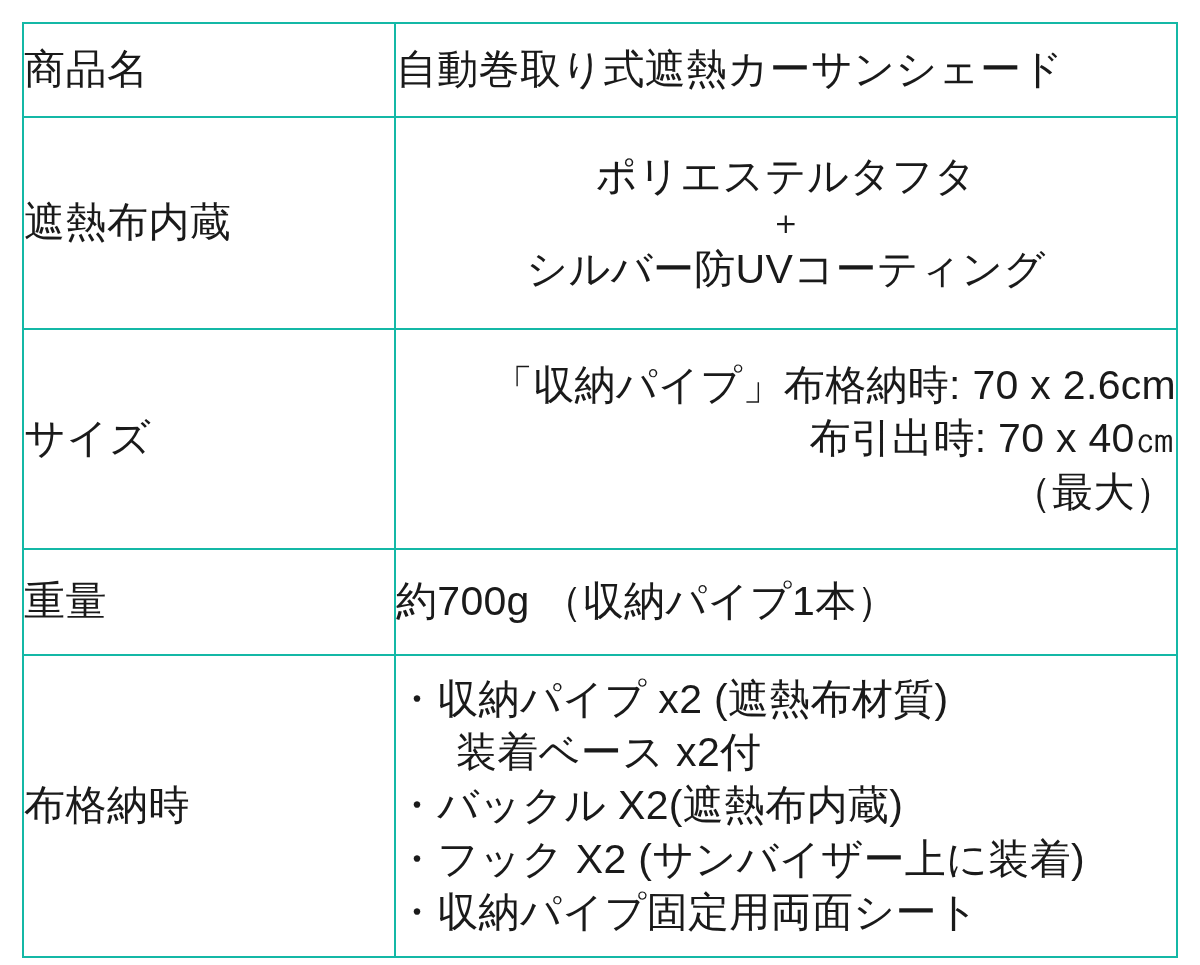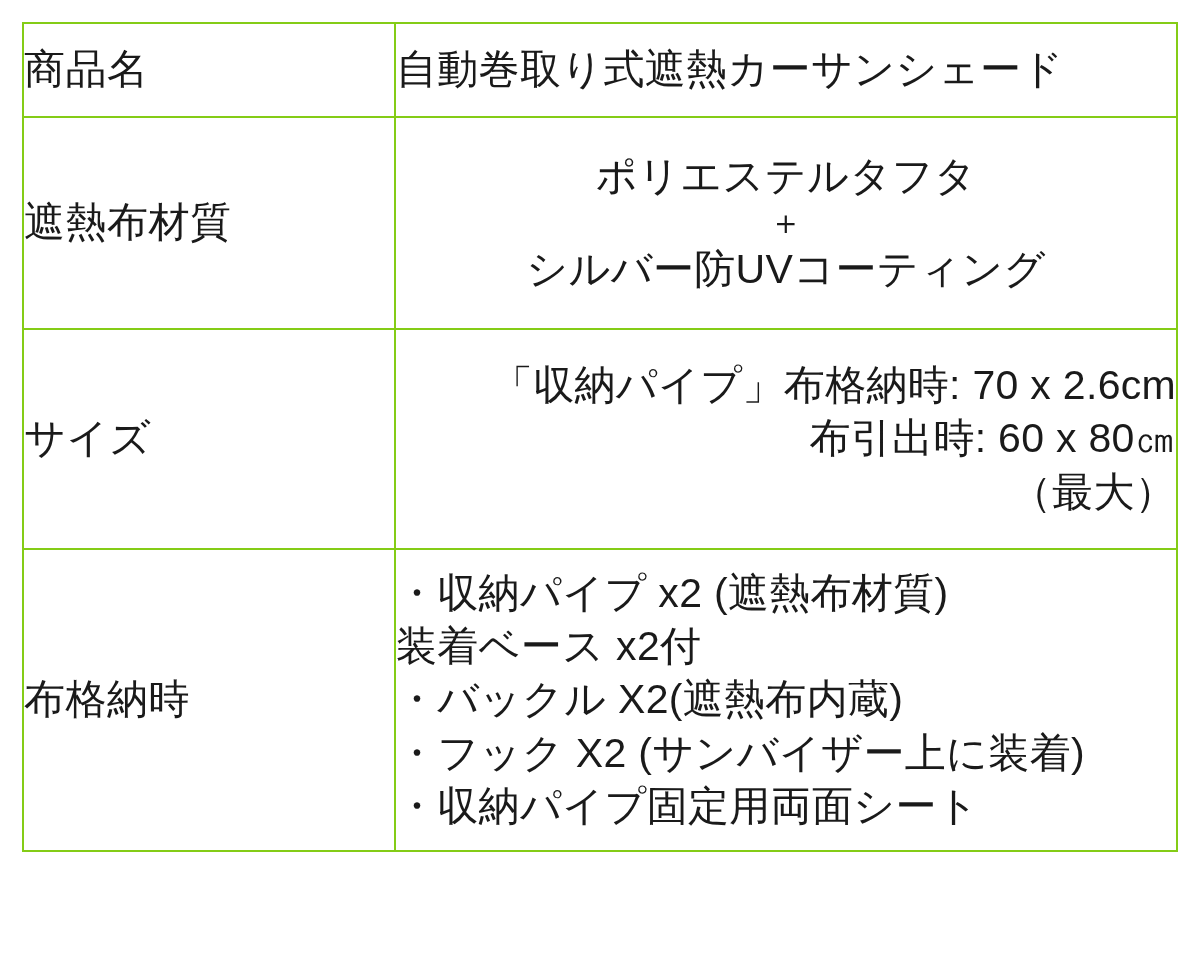--- a/index.html
+++ b/index.html
@@ -22,21 +22,21 @@
     padding: 22px 22px 0 22px;
   }
 
   table.spec-table {
     border-collapse: collapse;
     width: 1156px;
     table-layout: fixed;
   }
 
   table.spec-table td {
-    border: 2px solid #84cc16;
+    border: 2px solid #14b8a6;
     padding: 0;
     vertical-align: middle;
   }
 
   td.label-cell {
     width: 370px;
     padding: 14px 0 14px 34px;
     font-size: 41px;
     line-height: 1.25;
     white-space: nowrap;
@@ -91,20 +91,21 @@
 
   .v-contents {
     text-align: left;
     font-size: 38px;
     line-height: 1.42;
     padding-left: 16px;
     padding-top: 16px;
     padding-bottom: 18px;
   }
   .v-contents .indent-line {
+    padding-left: 60px;
   }
 
   .row-product td { height: 92px; }
   .row-material td { height: 210px; }
   .row-size td { height: 218px; }
   .row-weight td { height: 104px; }
   .row-contents td { height: 300px; }
 
   .cell-line {
     display: block;
@@ -119,37 +120,43 @@
     <tbody>
 
       <tr class="row-product">
         <td class="label-cell">商品名</td>
         <td class="value-cell v-product-name">
           <span class="cell-line">自動巻取り式遮熱カーサンシェード</span>
         </td>
       </tr>
 
       <tr class="row-material">
-        <td class="label-cell">遮熱布材質</td>
+        <td class="label-cell">遮熱布内蔵</td>
         <td class="value-cell v-material">
           <span class="cell-line">ポリエステルタフタ</span>
           <span class="cell-line line-plus">＋</span>
           <span class="cell-line">シルバー防UVコーティング</span>
         </td>
       </tr>
 
       <tr class="row-size">
         <td class="label-cell">サイズ</td>
         <td class="value-cell v-size">
           <span class="cell-line">「収納パイプ」布格納時: 70 x 2.6cm</span>
-          <span class="cell-line">布引出時: 60 x 80㎝</span>
+          <span class="cell-line">布引出時: 70 x 40㎝</span>
           <span class="cell-line">（最大）</span>
         </td>
       </tr>
 
+      <tr class="row-weight">
+        <td class="label-cell">重量</td>
+        <td class="value-cell v-weight">
+          <span class="cell-line">約700g （収納パイプ1本）</span>
+        </td>
+      </tr>
 
       <tr class="row-contents">
         <td class="label-cell">布格納時</td>
         <td class="value-cell v-contents">
           <span class="cell-line">・収納パイプ x2 (遮熱布材質)</span>
           <span class="cell-line indent-line">装着ベース x2付</span>
           <span class="cell-line">・バックル X2(遮熱布内蔵)</span>
           <span class="cell-line">・フック X2 (サンバイザー上に装着)</span>
           <span class="cell-line">・収納パイプ固定用両面シート</span>
         </td>

